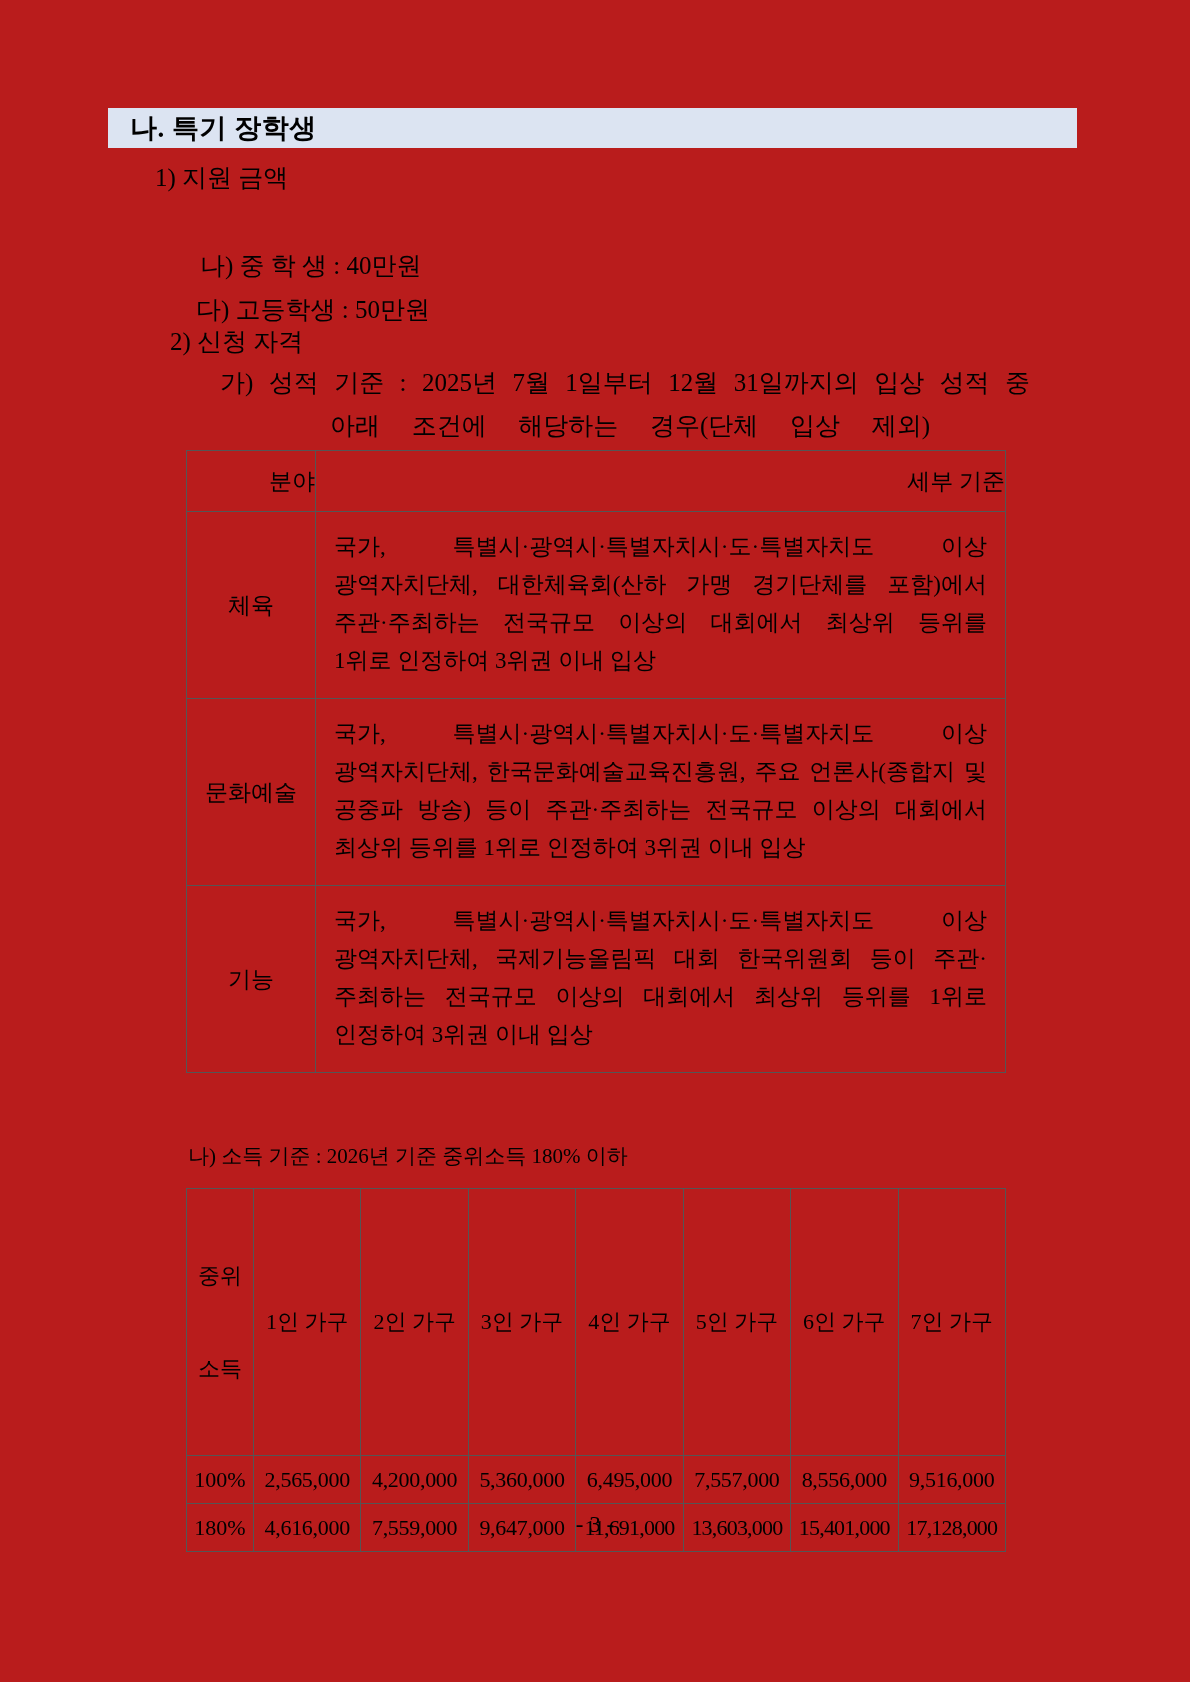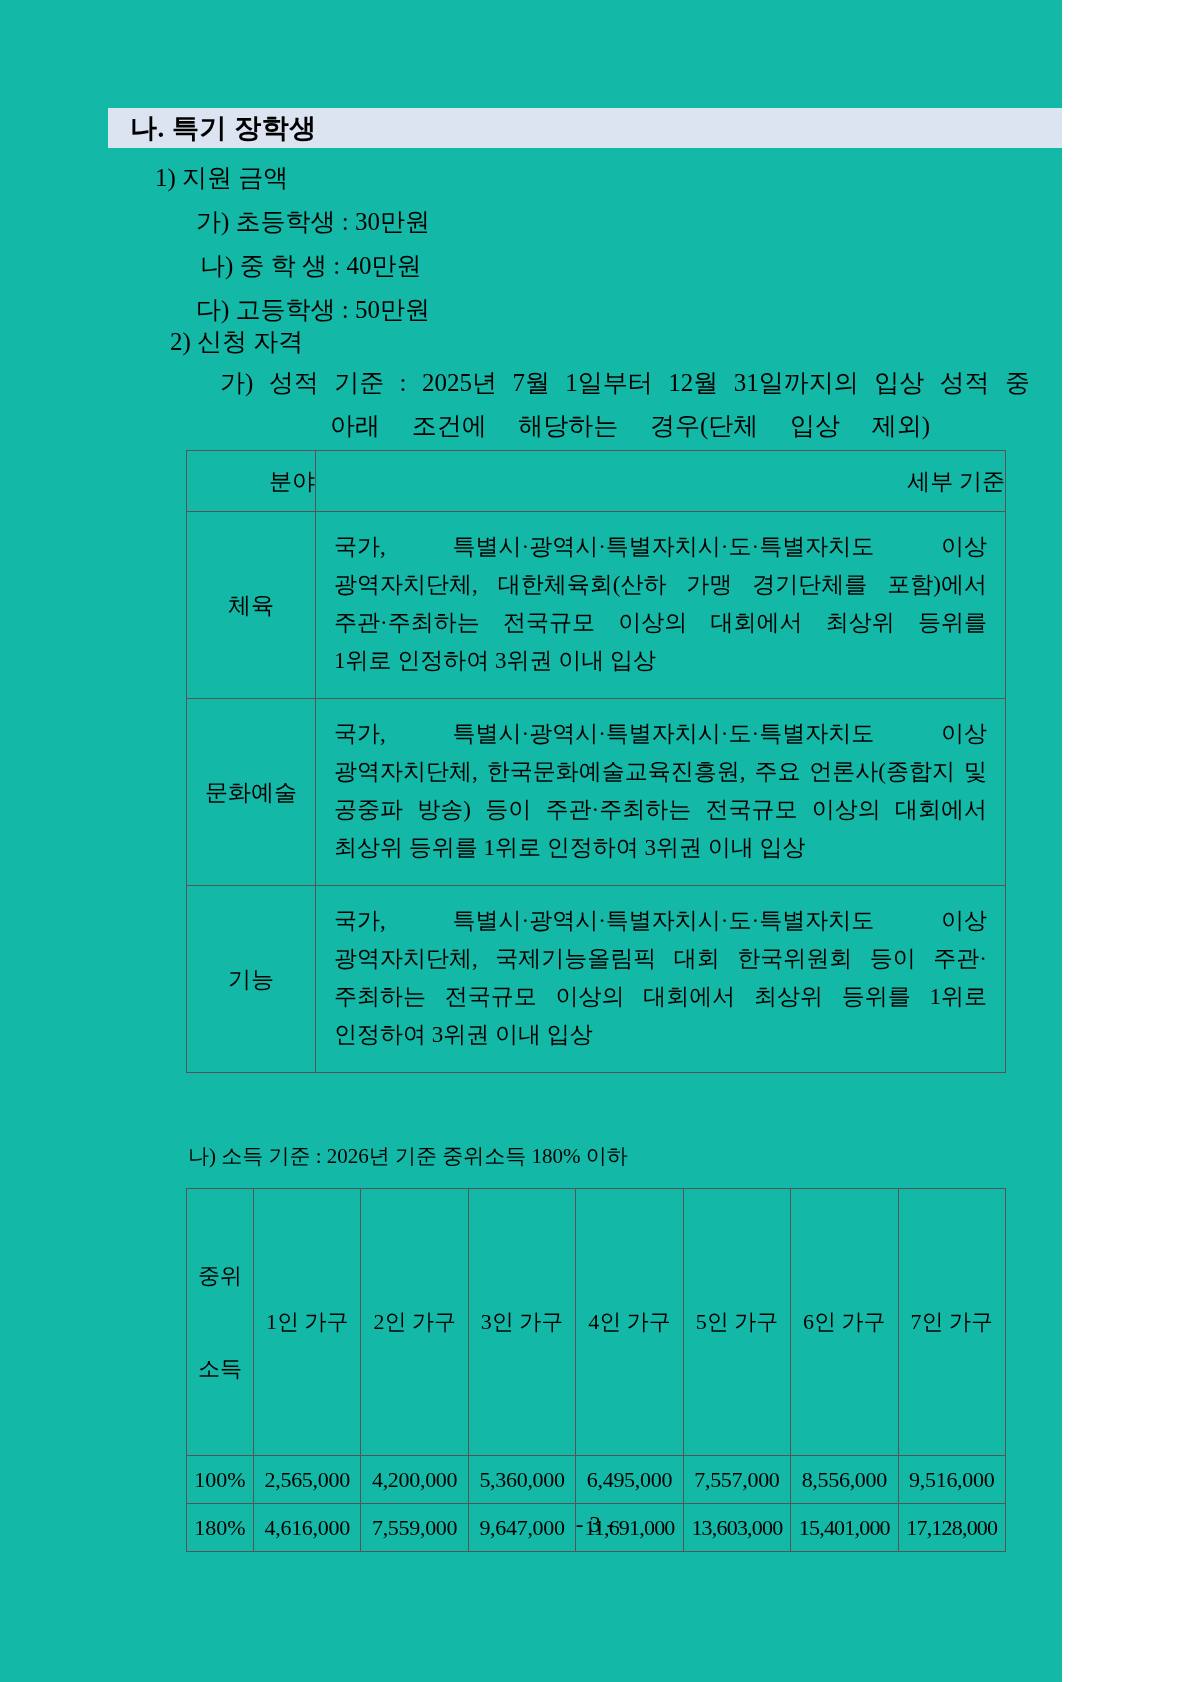--- a/index.html
+++ b/index.html
@@ -2,23 +2,23 @@
 <html><head>
 <meta charset="utf-8">
 <style>
   html, body {
     margin: 0;
     padding: 0;
     background: #ffffff;
   }
   .page {
     position: relative;
-    width: 1062px;
+    width: 1190px;
     height: 1682px;
-    background: #14b8a6;
+    background: #b91c1c;
     font-family: "Liberation Serif", "DejaVu Serif", serif;
     color: #000000;
     overflow: hidden;
   }
 
   
   .section-band {
     position: absolute;
     left: 108px;
     top: 108px;
@@ -183,21 +183,20 @@
 </style>
 </head>
 <body>
 
 <div class="page">
 
   <div class="section-band"></div>
   <div class="section-title">나. 특기 장학생</div>
 
   <div class="lvl1" style="left:155px; top:156px;">1) 지원 금액</div>
-  <div class="lvl2" style="left:196px; top:200px;">가) 초등학생 : 30만원</div>
   <div class="lvl2" style="left:200px; top:244px;">나) 중 학 생 : 40만원</div>
   <div class="lvl2" style="left:196px; top:288px;">다) 고등학생 : 50만원</div>
 
   <div class="lvl1" style="left:170px; top:320px;">2) 신청 자격</div>
 
   <div class="crit-line-1">가) 성적 기준 : 2025년 7월 1일부터 12월 31일까지의 입상 성적 중</div>
   <div class="crit-line-2">아래 조건에 해당하는 경우(단체 입상 제외)</div>
 
   <table class="criteria">
     <tbody>

